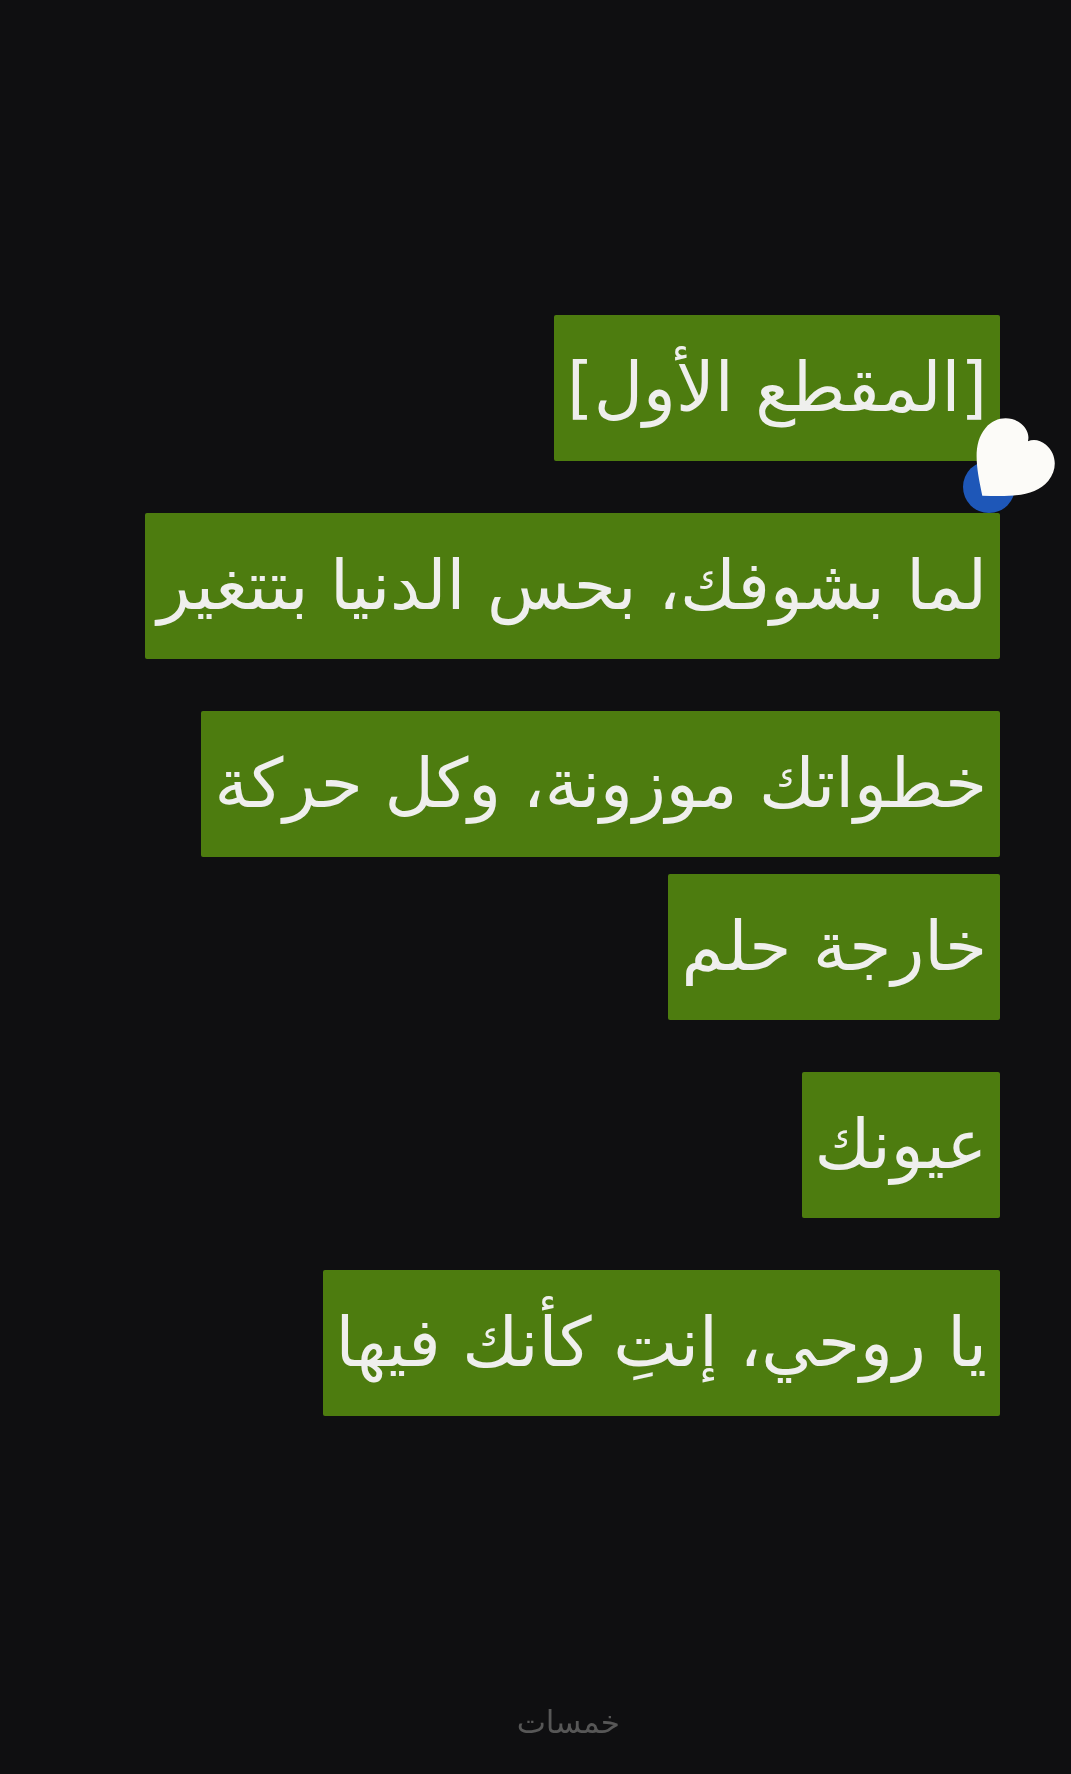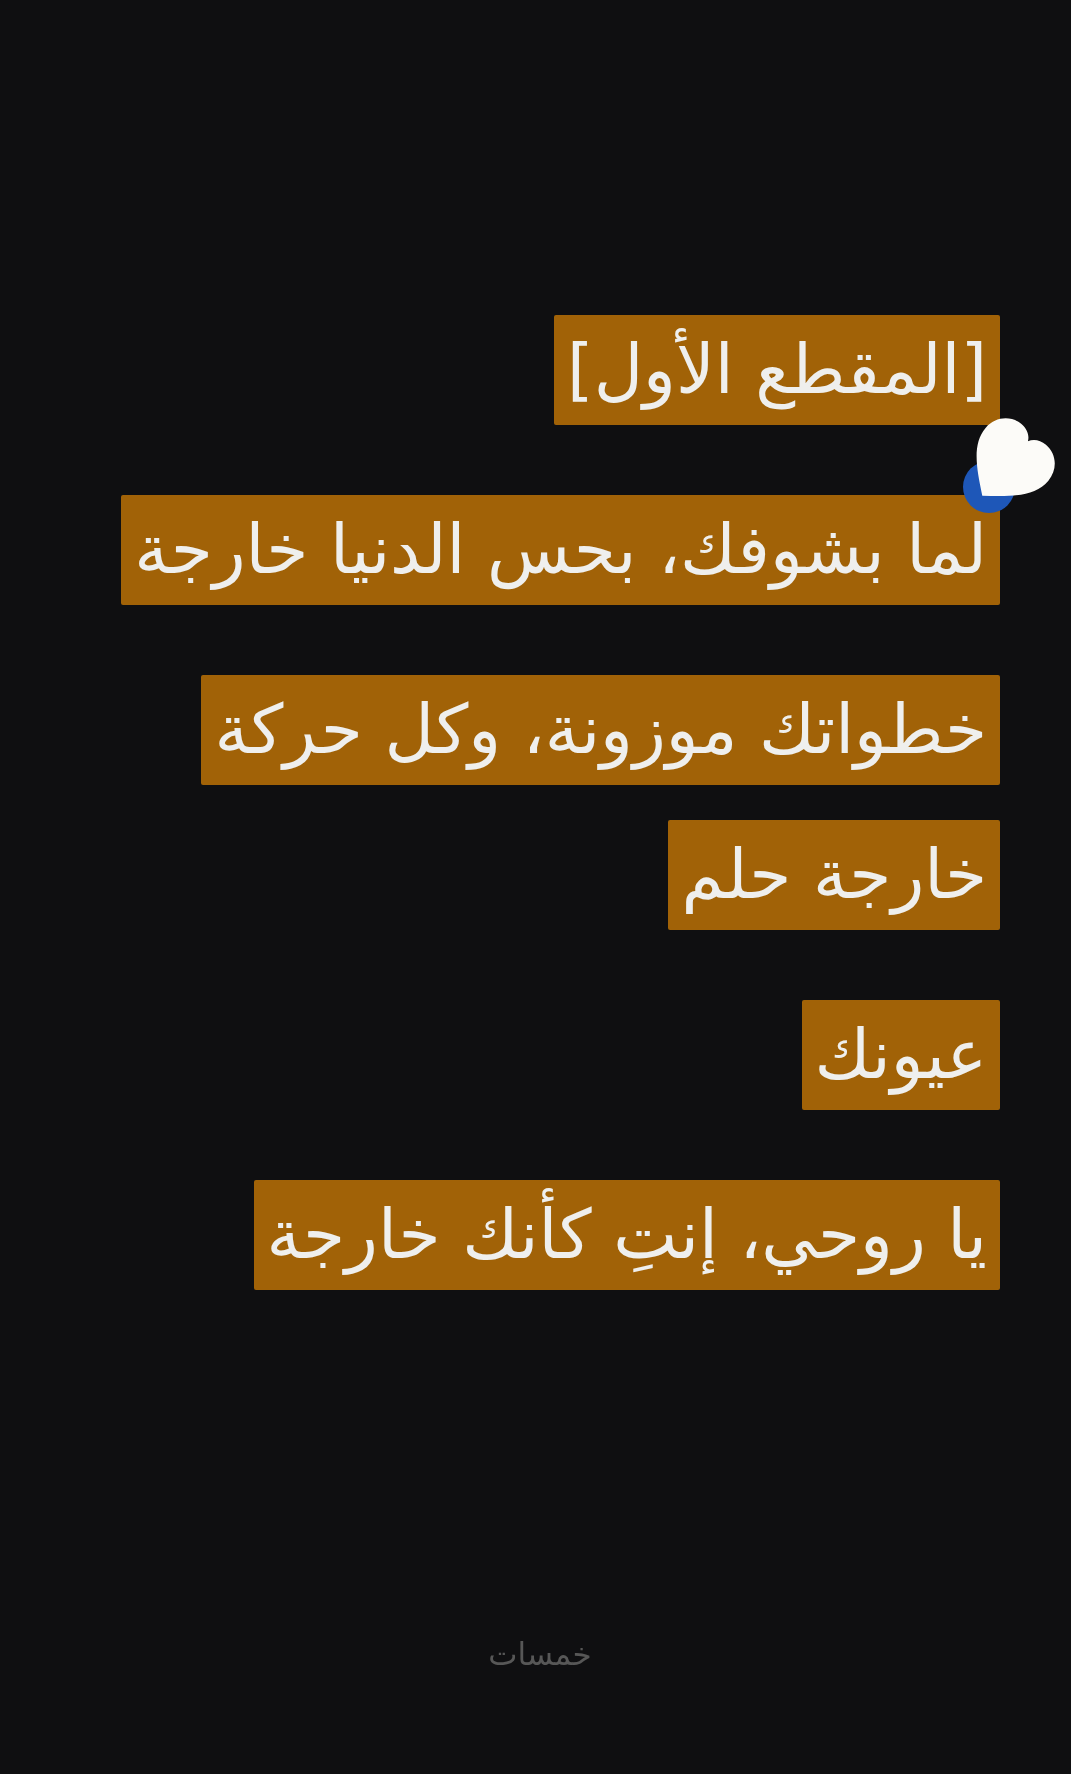--- a/index.html
+++ b/index.html
@@ -18,73 +18,73 @@
   
   .lyrics {
     position: absolute;
     top: 315px; right: 71px; left: 30px;
     text-align: right;
     direction: rtl;
   }
   .row { line-height: 110px; white-space: nowrap; }
   .hl {
     display: inline-block;
-    background: #a16207;
+    background: #4d7c0f;
     color: #efefed;
     font-size: 68px;
     line-height: 110px;
-    padding: 0 13px;
+    padding: 18px 13px;
     border-radius: 2px;
   }
   .g-para    { margin-bottom: 52px; }
   .g-wrap    { margin-bottom: 17px; text-align: right; }
   .g-section { margin-bottom: 210px; }
 
   .heart-sticker {
     position: absolute;
     left: 958px; top: 413px;
     width: 100px; height: 104px;
     z-index: 5;
     pointer-events: none;
   }
   .watermark {
     position: absolute;
-    left: 460px; top: 1634px;
+    left: 460px; top: 1702px;
     width: 160px;
-    text-align: center;
+    text-align: right;
     direction: rtl;
     color: #575757;
     font-size: 31px;
     line-height: 40px;
     letter-spacing: 1px;
   }
 </style>
 </head>
 <body>
 
 <div class="canvas">
 
   <div class="lyrics">
     <div class="row g-para">
       <span class="hl">[المقطع الأول]</span>
     </div>
     <div class="row g-para">
-      <span class="hl">لما بشوفك، بحس الدنيا خارجة</span>
+      <span class="hl">لما بشوفك، بحس الدنيا بتتغير</span>
     </div>
     <div class="row g-wrap">
       <span class="hl">خطواتك موزونة، وكل حركة</span>
     </div>
     <div class="row g-para">
       <span class="hl">خارجة حلم</span>
     </div>
     <div class="row g-para">
       <span class="hl">عيونك</span>
     </div>
     <div class="row g-wrap">
-      <span class="hl">يا روحي، إنتِ كأنك خارجة</span>
+      <span class="hl">يا روحي، إنتِ كأنك فيها</span>
     </div>
 
   </div>
 
   <div class="heart-sticker">
     <svg viewBox="0 0 100 104" width="100" height="104" aria-hidden="true">
       <circle cx="31" cy="74" r="26" fill="#1e57b8"></circle>
       <g transform="rotate(40 50 52)">
         <path d="M50 92 C 27 74, 9 59, 9 38 C 9 23, 20.5 12, 34 12 C 41.5 12, 47.5 15.5, 50 21 C 52.5 15.5, 58.5 12, 66 12 C 79.5 12, 91 23, 91 38 C 91 59, 73 74, 50 92 Z" fill="#fcfbf8"></path>
       </g>

